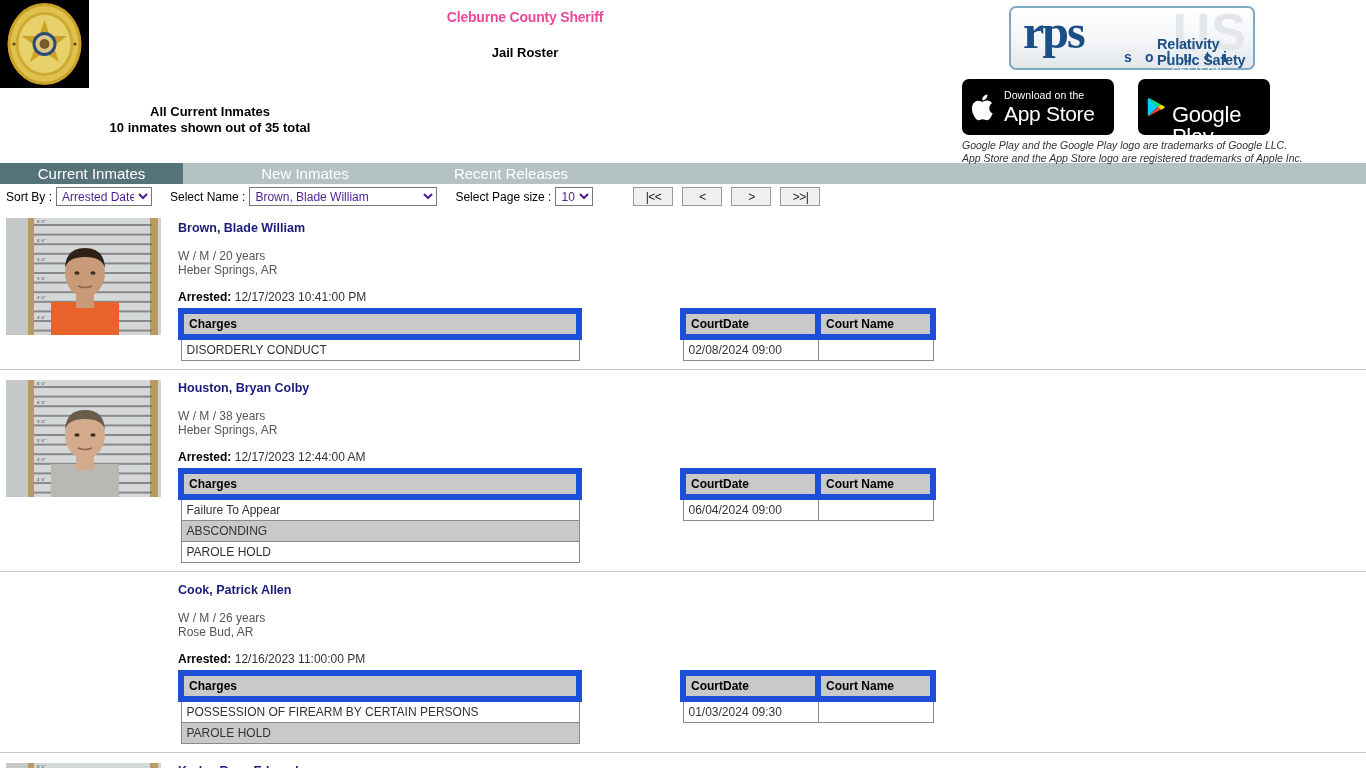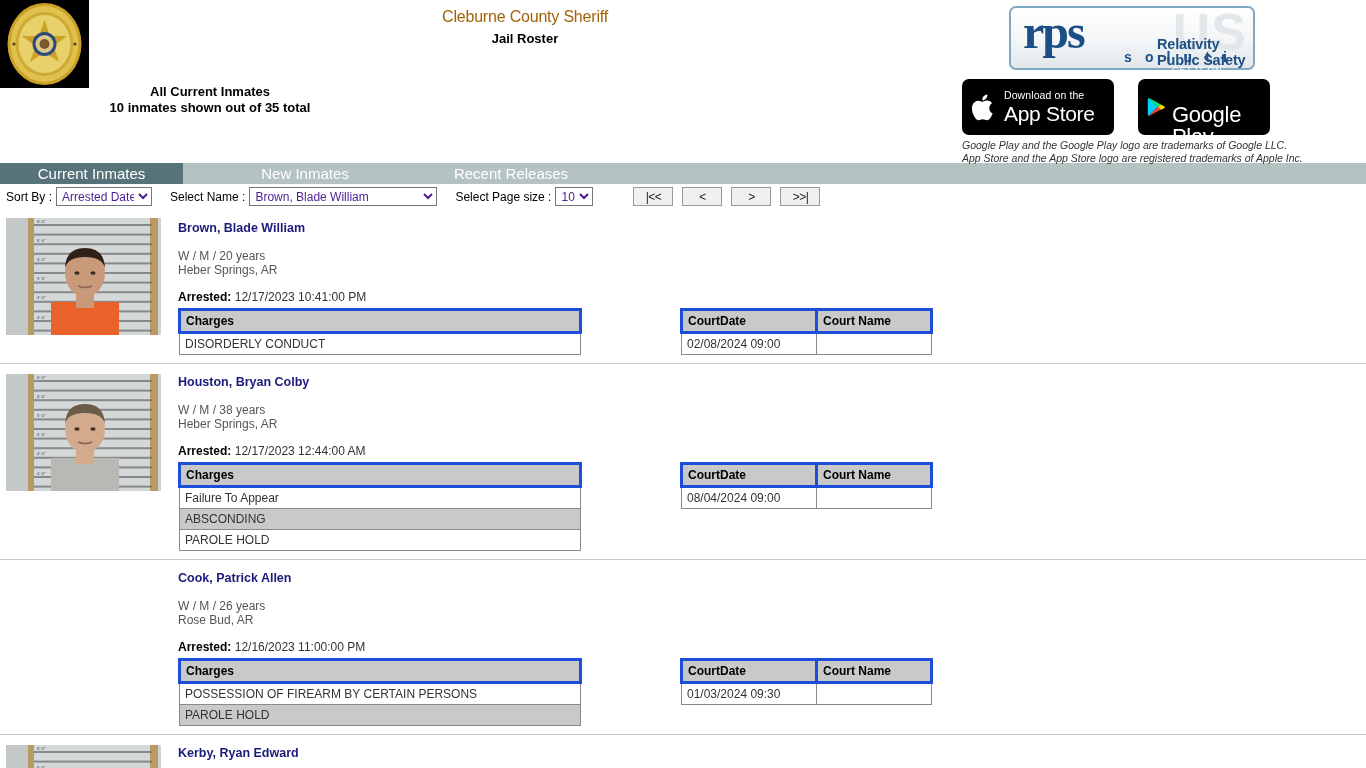--- a/index.html
+++ b/index.html
@@ -27,42 +27,42 @@
   }
   .badge svg { display: block; }
 
   .title-block {
     position: absolute;
     left: 300px; top: 5px;
     width: 450px;
     text-align: center;
   }
   .site-title {
-    font-size: 16px;
-    font-weight: normal;
-    color: #a16207;
+    font-size: 14px;
+    font-weight: bold;
+    color: #ec4899;
     letter-spacing: -0.2px;
     line-height: 24px;
   }
   .site-subtitle {
     font-size: 13px;
     font-weight: bold;
     color: #000;
     line-height: 17px;
-    margin-top: 1px;
+    margin-top: 15px;
   }
 
   .count-block {
     position: absolute;
     left: 30px; top: 84px;
     width: 360px;
     text-align: center;
   }
   .count-line1 {
-    font-size: 13px; font-weight: bold; color: #000; line-height: 16px;
+    font-size: 13px; font-weight: bold; color: #000; line-height: 16px; margin-top: 20px;
   }
   .count-line2 {
     font-size: 13px; font-weight: bold; color: #000; line-height: 16px;
   }
 
   
   .rps-logo {
     position: absolute;
     left: 1009px; top: 6px;
     width: 246px; height: 64px;
@@ -283,21 +283,21 @@
     width: 252px;
     border: 1px solid #8a8a8a;
   }
   table.charges th, table.court th {
     background: #c9c9c9;
     text-align: left;
     font-weight: bold;
     font-size: 12px;
     color: #000;
     padding: 3px 5px;
-    border: 3px solid #1d4ed8;
+    border: 6px solid #1d4ed8;
     height: 19px;
   }
   table.charges td, table.court td {
     padding: 3px 5px;
     border: 1px solid #8a8a8a;
     color: #333;
     height: 19px;
     font-size: 12px;
   }
   table.charges tr.alt td { background: #c9c9c9; }
@@ -551,21 +551,21 @@
       </table>
       <table class="court">
         <thead>
               <tr>
           <th class="cd">CourtDate</th>
           <th class="cn">Court Name</th>
         </tr>
             </thead>
         <tbody>
               <tr>
-      <td>08/04/2024 09:00</td>
+      <td>06/04/2024 09:00</td>
       <td></td>
               </tr>
             </tbody>
       </table>
     </div>
     </div>
     </div>
     <div class="record">
     <div class="rec-body">
       <a class="inmate-name" href="#">Cook, Patrick Allen</a>

